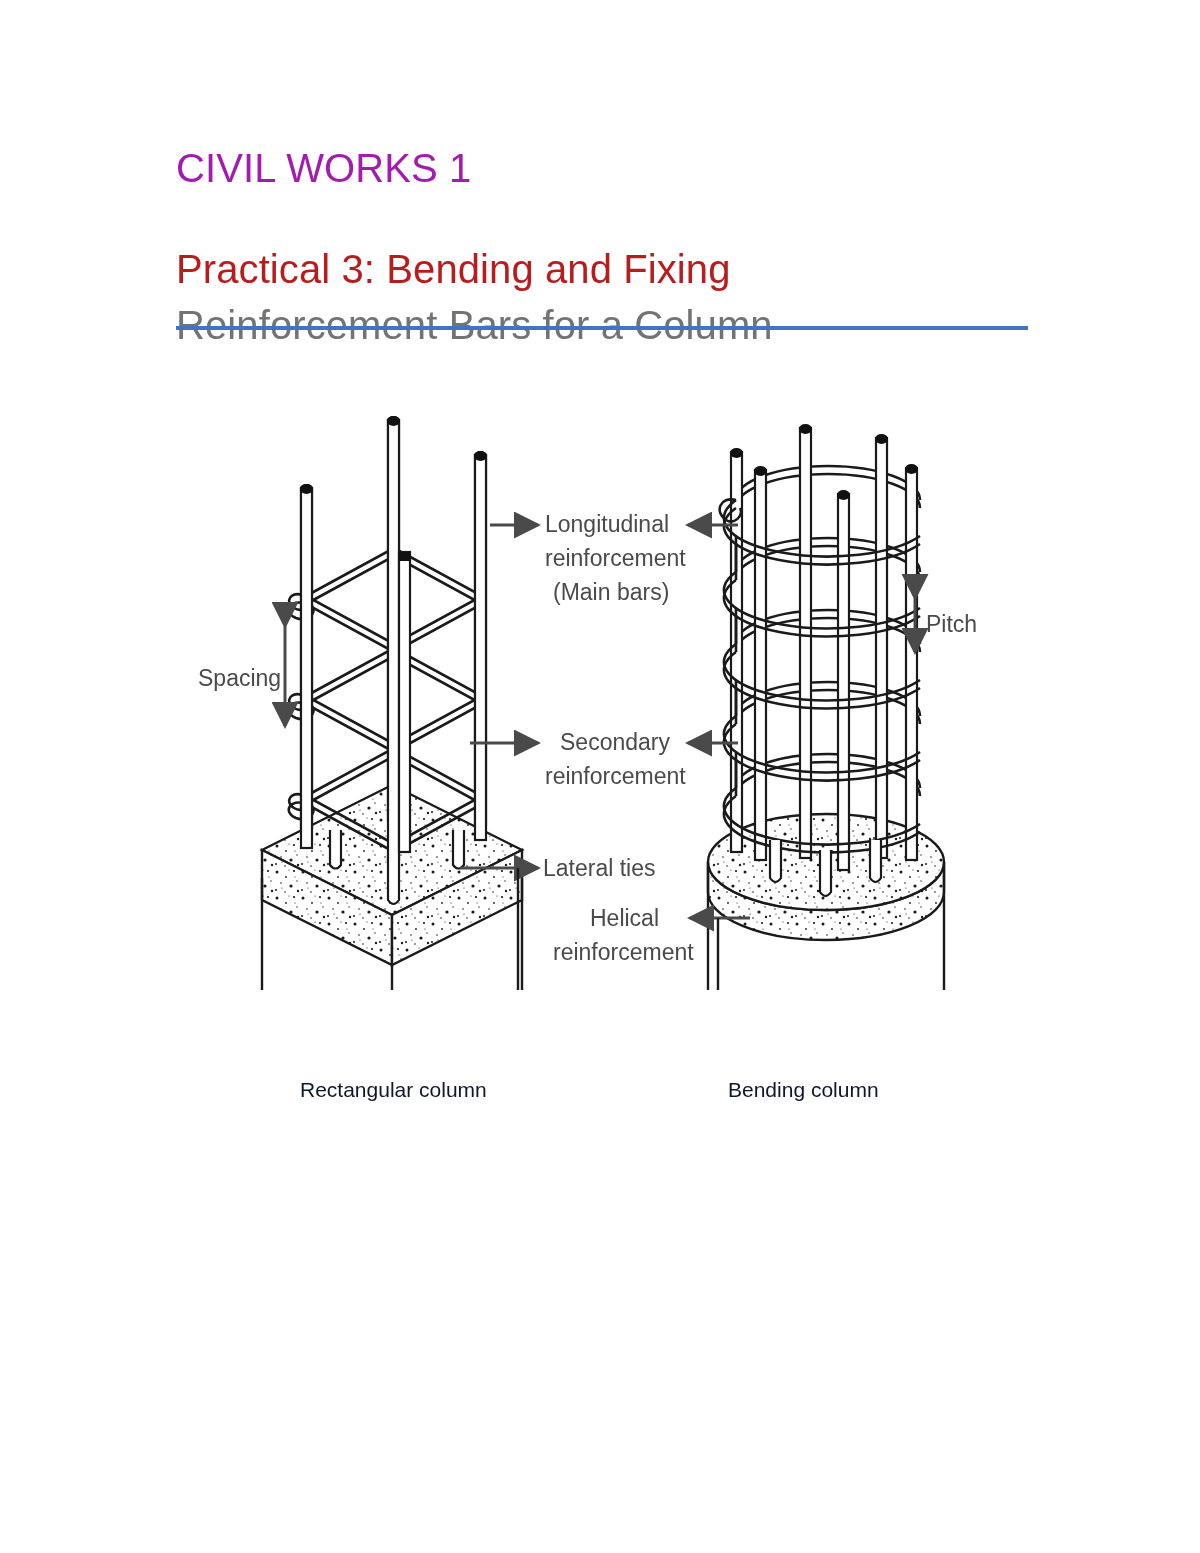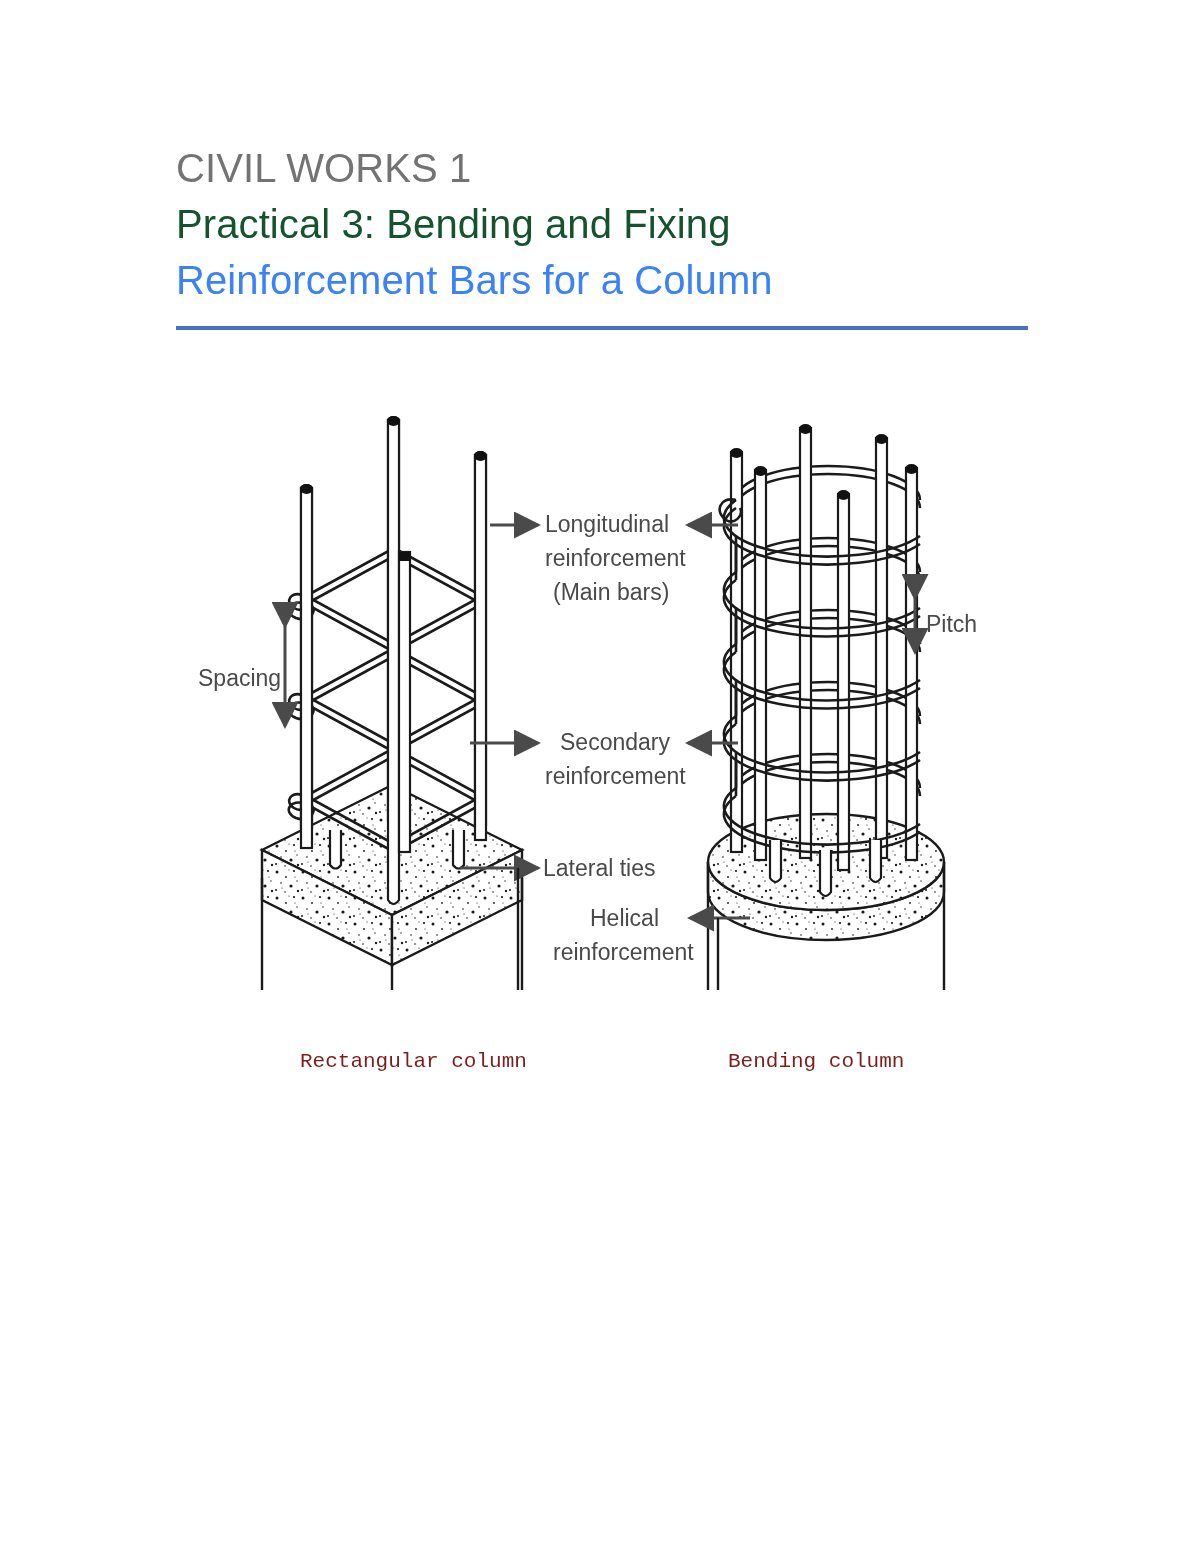--- a/index.html
+++ b/index.html
@@ -61,37 +61,38 @@
 
   .caption-row {
     position: absolute;
     left: 170px;
     top: 1050px;
     width: 870px;
     height: 40px;
   }
   .caption {
     position: absolute;
-    font-family: Liberation Mono, monospace;
+    font-family: Liberation Sans, sans-serif;
     font-size: 21px;
-    color: #7f1d1d;
+    color: #0f172a;
     white-space: nowrap;
+    margin-top: 28px;
   }
   .caption.rect { left: 130px; top: 0; }
   .caption.circ { left: 558px; top: 0; }
 </style>
 </head>
 <body>
 
 <div class="page">
 
   <div class="title-block">
-    <div class="title-line" style="color: #737373;">CIVIL WORKS 1</div>
-    <div class="title-line" style="color: #14532d;">Practical 3: Bending and Fixing</div>
-    <div class="title-line" style="color: #3b82f6;">Reinforcement Bars for a Column</div>
+    <div class="title-line" style="color: #a21caf;">CIVIL WORKS 1</div>
+    <div class="title-line" style="color: #b91c1c; margin-top: 45px;">Practical 3: Bending and Fixing</div>
+    <div class="title-line" style="color: #737373;">Reinforcement Bars for a Column</div>
   </div>
   <div class="title-rule" style="background: rgb(68, 114, 196);"></div>
 
   <div class="figure">
     <svg width="870" height="700" viewBox="0 0 870 700" xmlns="http://www.w3.org/2000/svg">
       <defs>
 
         <pattern id="speckle" width="26" height="26" patternUnits="userSpaceOnUse">
           <rect width="26" height="26" fill="#ffffff"></rect>
           <circle cx="3" cy="4" r="1.5" fill="#1a1a1a"></circle>

